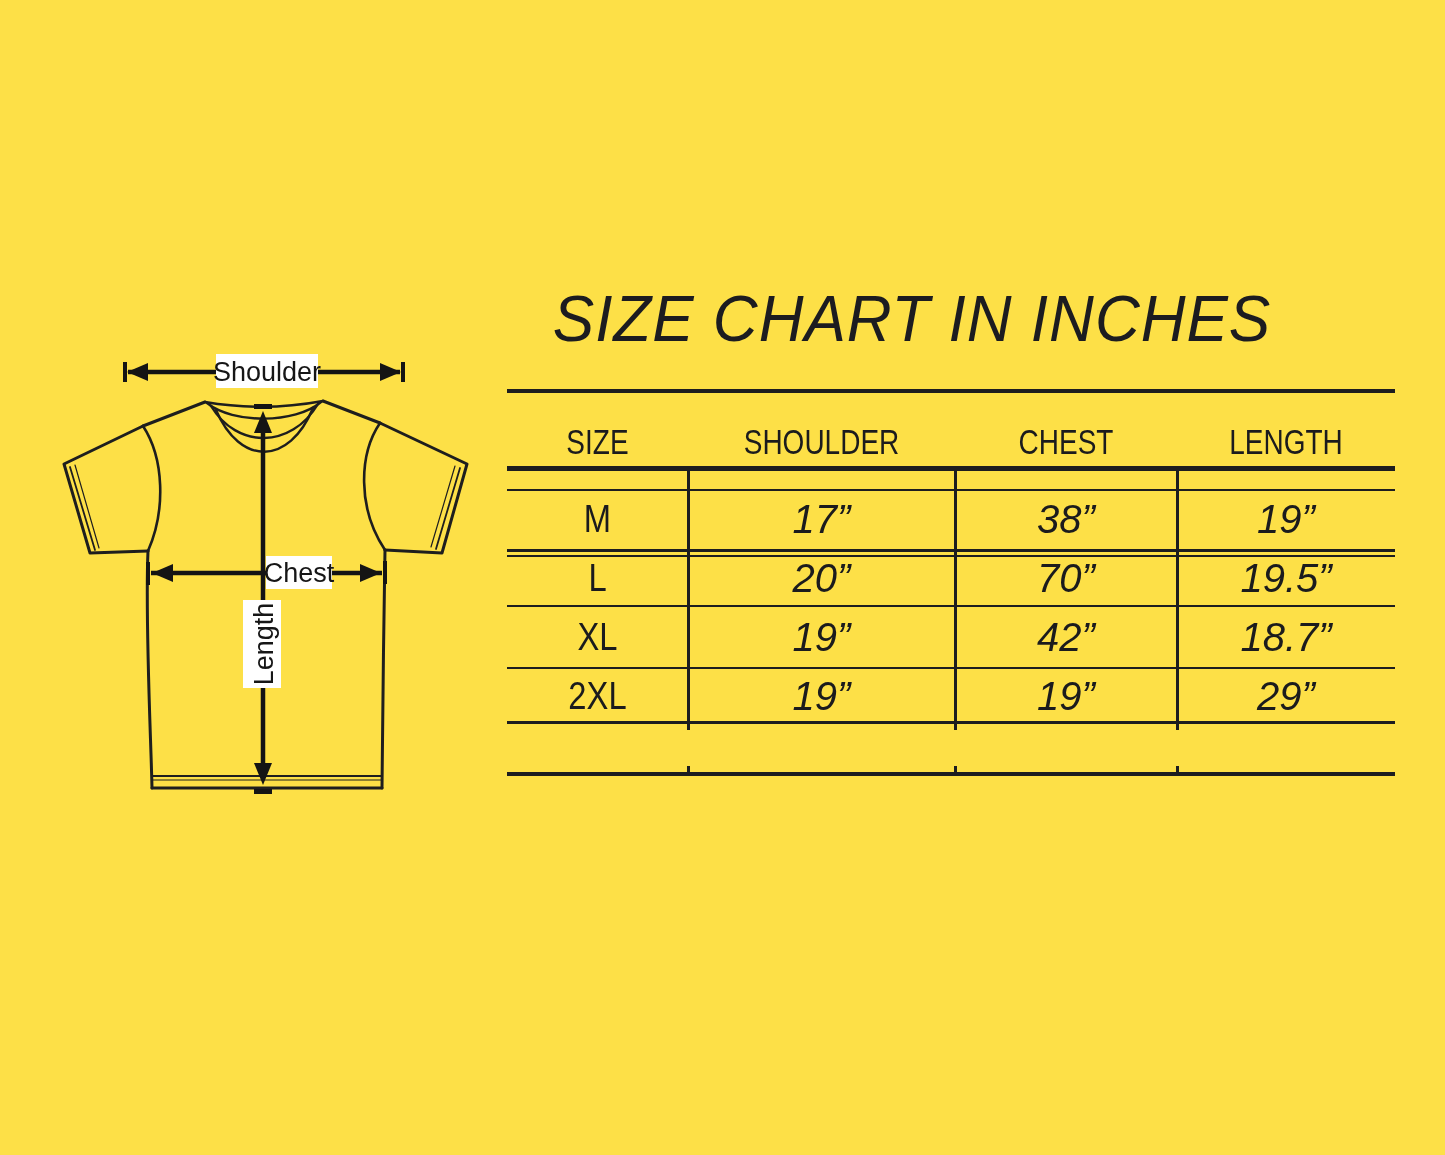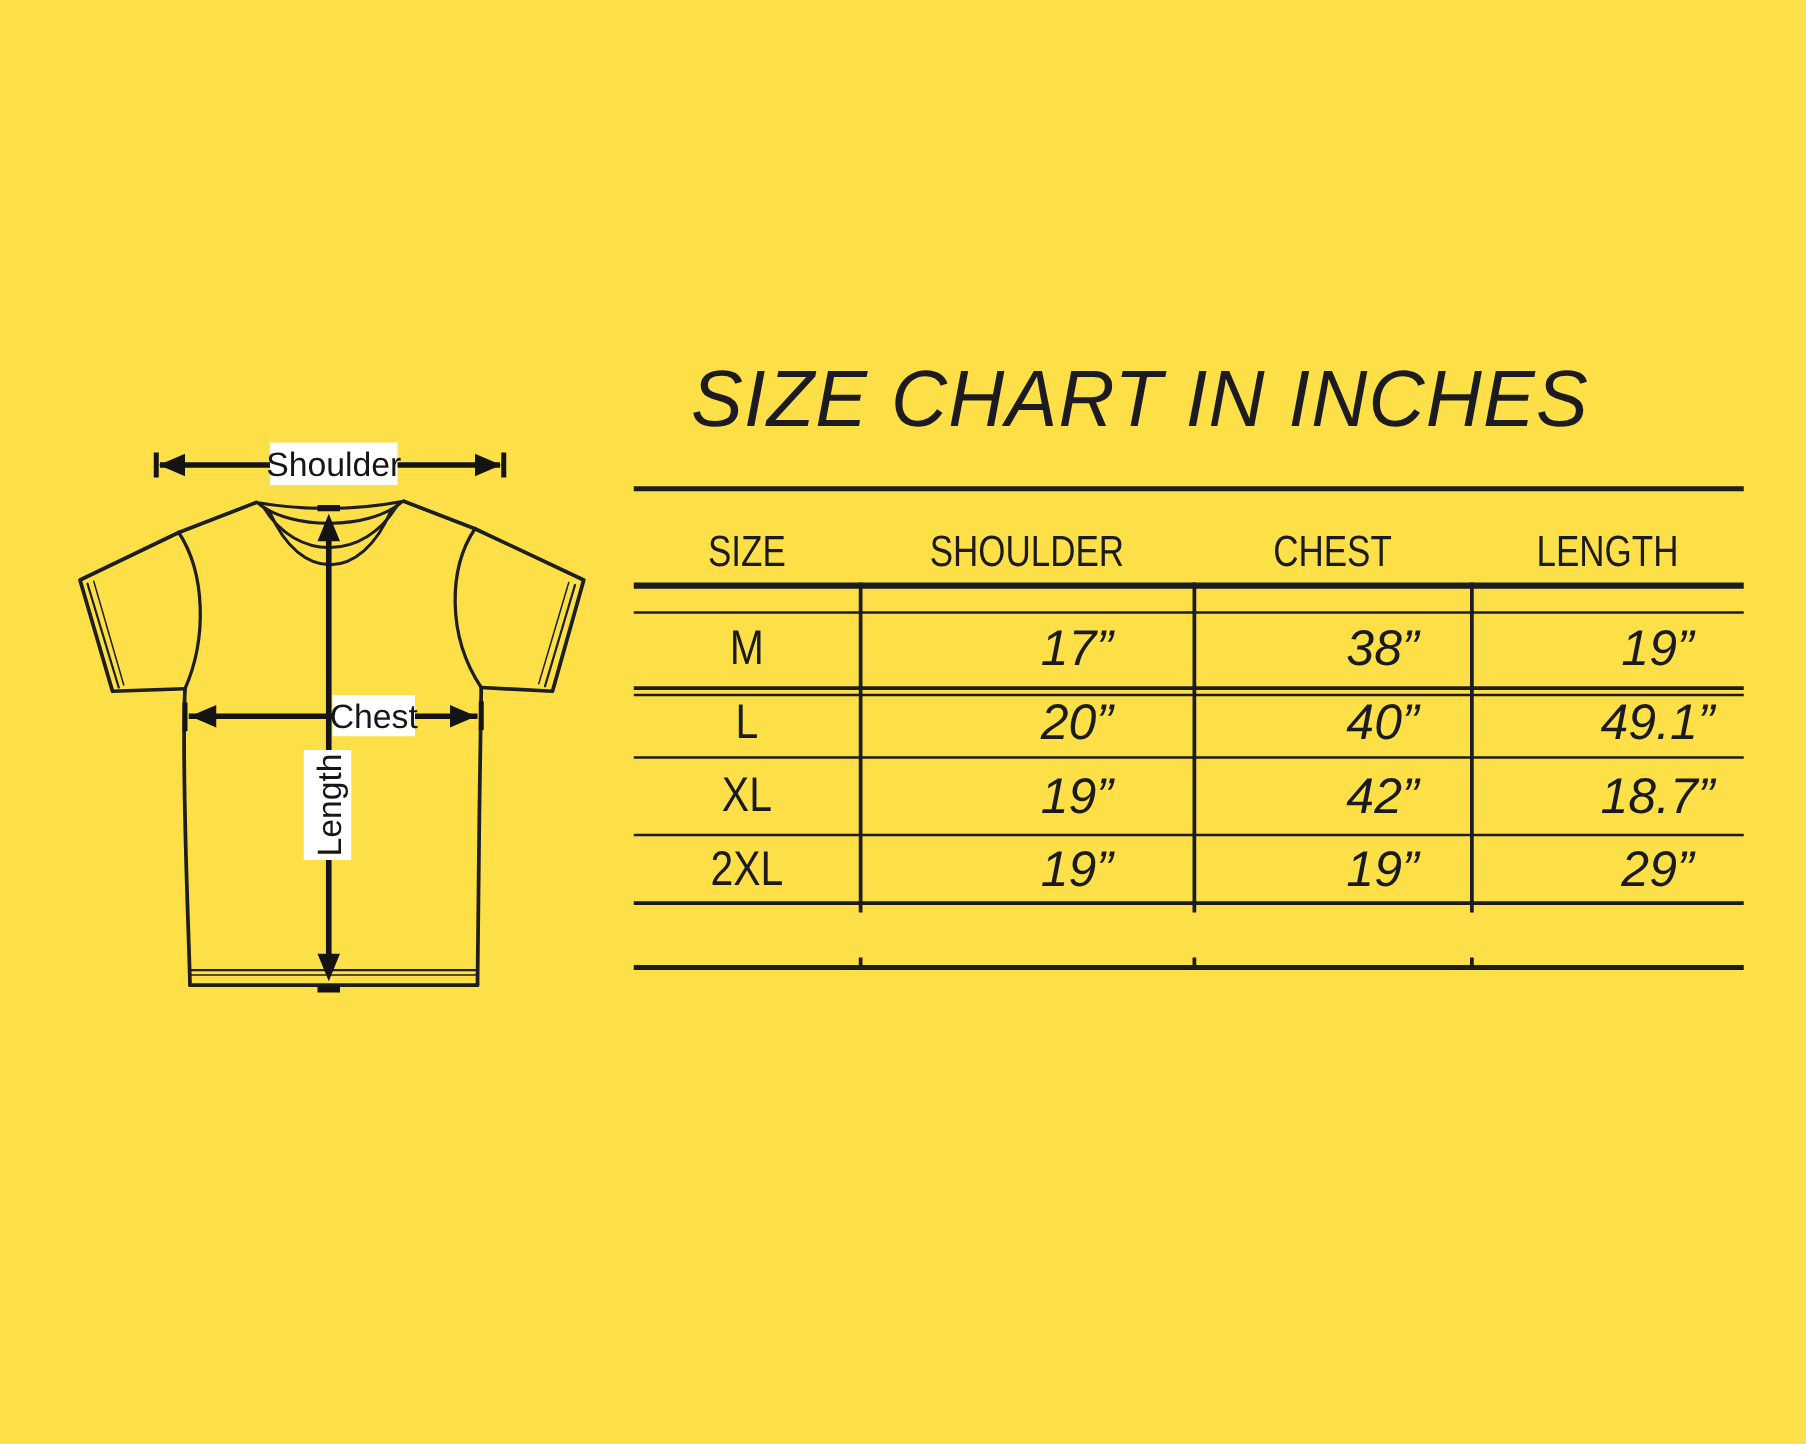--- a/index.html
+++ b/index.html
@@ -36,21 +36,21 @@
   .c2{left:688px;width:267px;}
   .c3{left:955px;width:222px;}
   .c4{left:1177px;width:218px;}
   .rh{top:417px;}
   .r0{top:494px;}
   .r1{top:553px;}
   .r2{top:612px;}
   .r3{top:671px;}
   .hdr{font-size:35px;font-weight:500;transform:scaleX(0.80);transform-origin:center;}
   .lbl{font-size:39px;font-weight:500;transform:scaleX(0.84);transform-origin:center;}
-  .val{font-size:40px;font-style:italic;font-weight:500;margin-left:40px;}
+  .val{font-size:40px;font-style:italic;font-weight:500;}
   
   .tshirt{position:absolute;left:30px;top:340px;width:480px;height:480px;}
   .diagram-label{font-family:"Liberation Sans",sans-serif;font-size:27px;fill:#161616;}
 </style>
 </head>
 <body>
 
 <div class="canvas">
 
   <div class="title">SIZE CHART IN INCHES</div>
@@ -141,22 +141,22 @@
     <div class="cell hdr c3 rh">CHEST</div>
     <div class="cell hdr c4 rh">LENGTH</div>
 
     <div class="cell lbl c1 r0">M</div>
     <div class="cell val c2 r0">17”</div>
     <div class="cell val c3 r0">38”</div>
     <div class="cell val c4 r0">19”</div>
 
     <div class="cell lbl c1 r1">L</div>
     <div class="cell val c2 r1">20”</div>
-    <div class="cell val c3 r1">40”</div>
-    <div class="cell val c4 r1">49.1”</div>
+    <div class="cell val c3 r1">70”</div>
+    <div class="cell val c4 r1">19.5”</div>
 
     <div class="cell lbl c1 r2">XL</div>
     <div class="cell val c2 r2">19”</div>
     <div class="cell val c3 r2">42”</div>
     <div class="cell val c4 r2">18.7”</div>
 
     <div class="cell lbl c1 r3">2XL</div>
     <div class="cell val c2 r3">19”</div>
     <div class="cell val c3 r3">19”</div>
     <div class="cell val c4 r3">29”</div>

